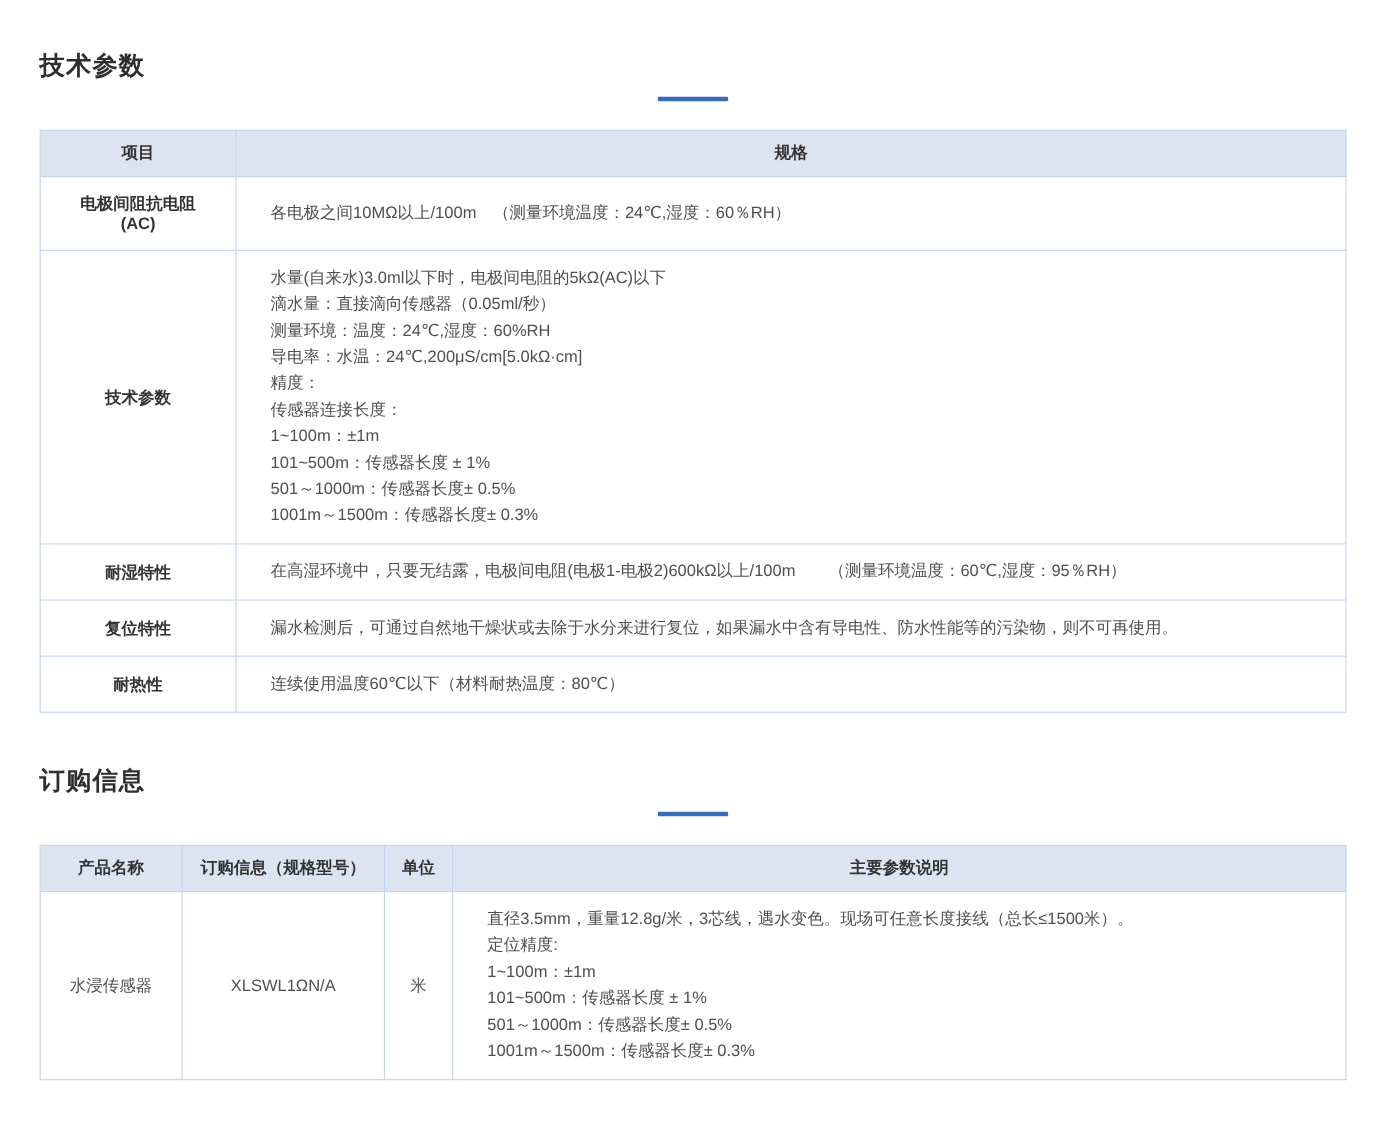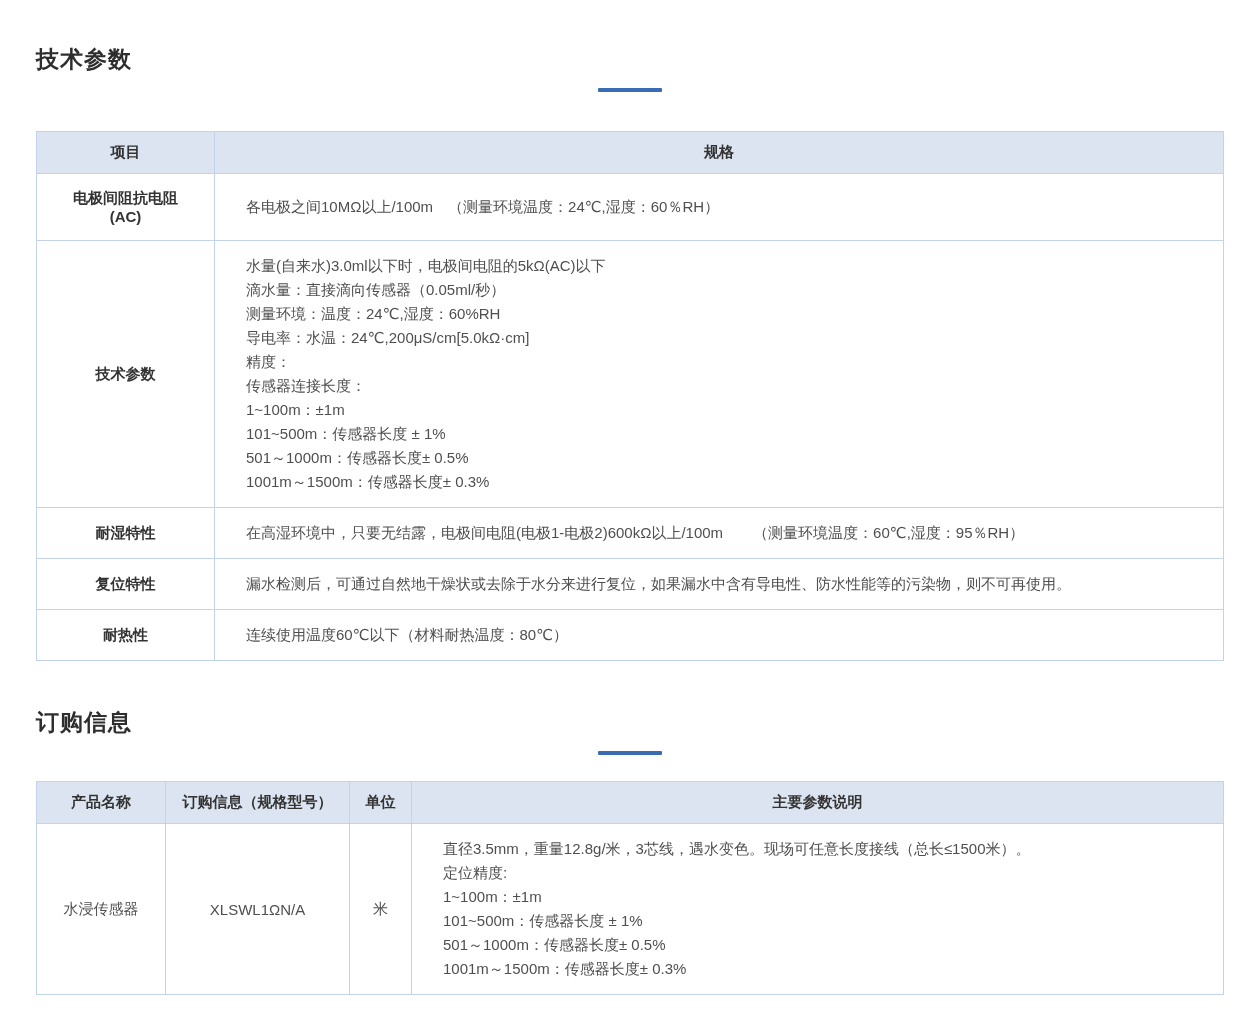--- a/index.html
+++ b/index.html
@@ -36,21 +36,21 @@
     background: var(--accent);
     margin: 13px auto 0 auto;
     border-radius: 1px;
   }
 
   table {
     width: 100%;
     border-collapse: collapse;
     table-layout: fixed;
   }
-  .sec-tech table { margin-top: 39px; }
+  .sec-tech table { margin-top: 26px; }
   .sec-order table { margin-top: 26px; }
   th, td { border: 1px solid var(--border); vertical-align: middle; }
   thead th {
     background: var(--header-bg);
     height: 42px;
     font-size: 15px;
     font-weight: 700;
     color: var(--text-strong);
     text-align: center;
   }

